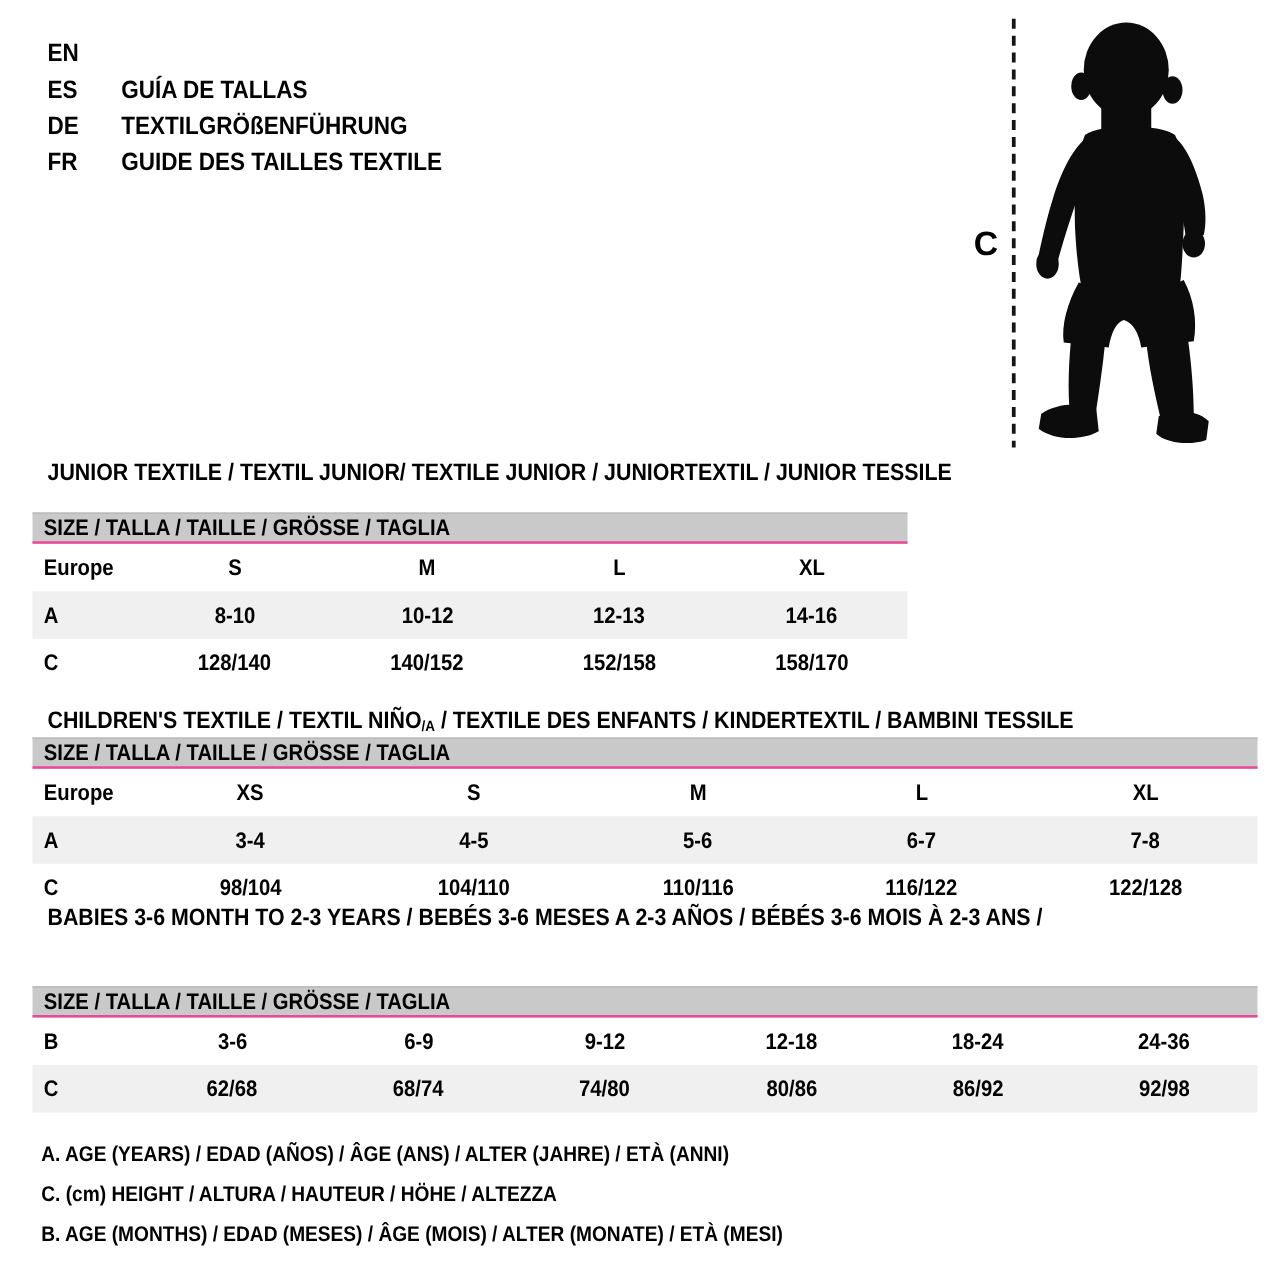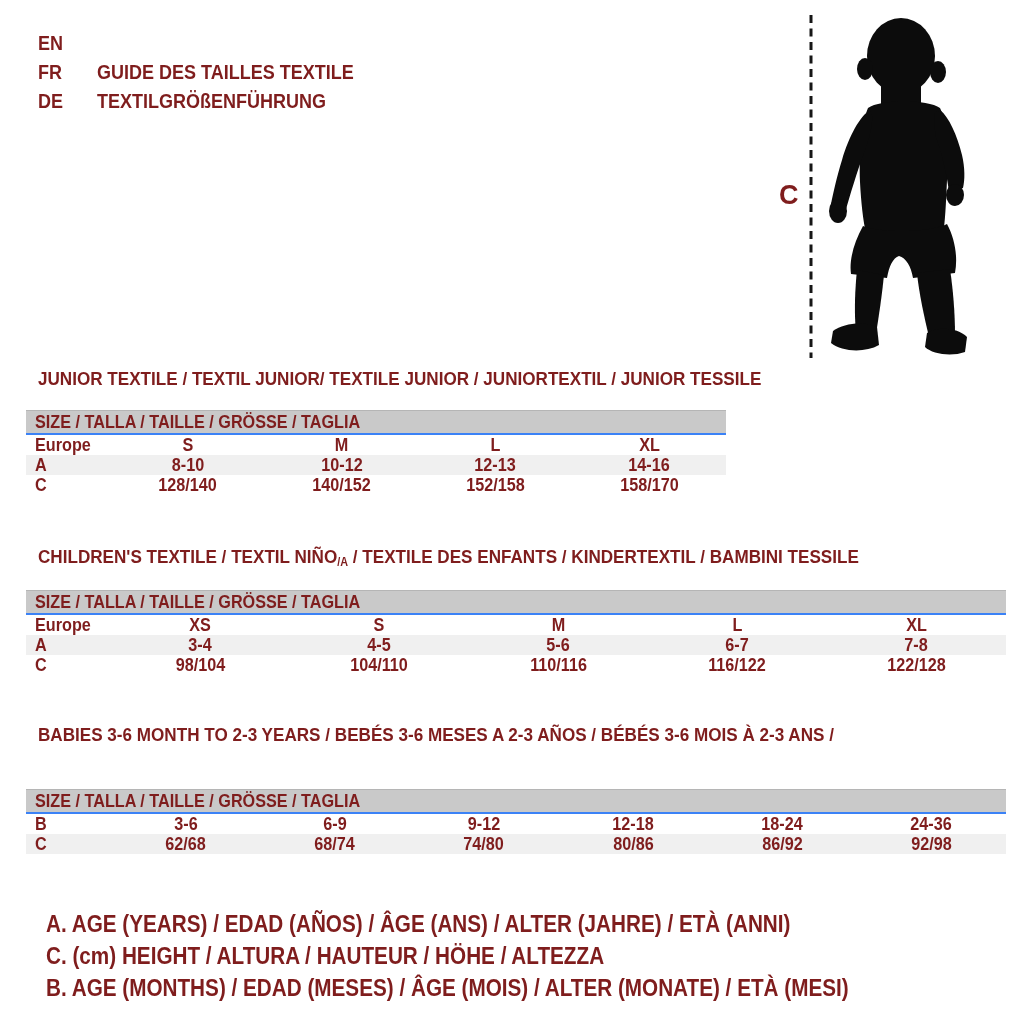--- a/index.html
+++ b/index.html
@@ -1,74 +1,78 @@
 <!DOCTYPE html>
 <html><head>
 <meta charset="utf-8">
 <style>
   html,body{margin:0;padding:0;background:#ffffff;}
   .canvas{
     position:relative;width:1024px;height:1024px;background:#ffffff;overflow:hidden;
-    font-family:"Liberation Sans",sans-serif;font-weight:bold;color:#7f1d1d;
+    font-family:"Liberation Sans",sans-serif;font-weight:bold;color:#000000;
     -webkit-font-smoothing:antialiased;
   }
   
   .cnd-l{display:inline-block;transform:scaleX(.9);transform-origin:0 50%;white-space:nowrap;}
   .cnd-c{display:inline-block;transform:scaleX(.9);transform-origin:50% 50%;white-space:nowrap;}
 
   
   .lang-list{position:absolute;left:38px;top:29px;}
   .lang-row{display:flex;height:29px;align-items:center;font-size:20px;}
   .lang-code{width:59px;flex:0 0 59px;}
 
   
   .figure-svg{position:absolute;left:775px;top:8px;}
   .c-label{position:absolute;left:779px;top:180px;font-size:27px;}
 
   
   .section-title{position:absolute;left:38px;font-size:19px;}
   #junior-title{top:368px;}
-  #children-title{top:546px;}
+  #children-title{top:566px;}
   #babies-title{top:720px;line-height:29px;}
   .title-sub{font-size:12px;vertical-align:-3px;}
 
   
   .tbl{position:absolute;left:26px;font-size:18px;}
   #junior-table{top:410px;width:700px;}
   #children-table{top:590px;width:980px;}
   #babies-table{top:789px;width:980px;}
   .tbl-header{
-    height:25px;background:#c9c9c9;border-top:1px solid #b5b5b5;border-bottom:2px solid #3b82f6;
+    height:25px;background:#c9c9c9;border-top:1px solid #b5b5b5;border-bottom:2px solid #ec4899;
     display:flex;align-items:center;padding-left:9px;box-sizing:border-box;
   }
-  .tbl-row{display:flex;height:20px;align-items:center;text-decoration:underline;}
+  .tbl-row{display:flex;height:38px;align-items:center;text-decoration:underline;}
   .tbl-row.shaded{background:#f0f0f0;}
   .cell{overflow:visible;}
   .cell.label{width:85px;flex:0 0 85px;padding-left:9px;box-sizing:border-box;}
   .cell.val{flex:1;text-align:center;}
 
   
-  .footnotes{position:absolute;left:46px;top:908px;font-size:23px;line-height:32px;}
+  .footnotes{position:absolute;left:33px;top:908px;font-size:17px;line-height:32px;}
 </style>
 </head>
 <body>
 
 <div class="canvas">
 
   <div class="lang-list" id="lang-list">
       <div class="lang-row">
         <span class="lang-code"><span class="cnd-l">EN</span></span>
       </div>
       <div class="lang-row">
-        <span class="lang-code"><span class="cnd-l">FR</span></span>
-        <span class="lang-title"><span class="cnd-l">GUIDE DES TAILLES TEXTILE</span></span>
+        <span class="lang-code"><span class="cnd-l">ES</span></span>
+        <span class="lang-title"><span class="cnd-l">GUÍA DE TALLAS</span></span>
       </div>
       <div class="lang-row">
         <span class="lang-code"><span class="cnd-l">DE</span></span>
         <span class="lang-title"><span class="cnd-l">TEXTILGRÖßENFÜHRUNG</span></span>
+      </div>
+      <div class="lang-row">
+        <span class="lang-code"><span class="cnd-l">FR</span></span>
+        <span class="lang-title"><span class="cnd-l">GUIDE DES TAILLES TEXTILE</span></span>
       </div>
     </div>
 
   <svg class="figure-svg" width="210" height="356" viewBox="0 0 210 356">
     <line x1="36" y1="7" x2="36" y2="350" stroke="#161616" stroke-width="3" stroke-dasharray="8 5.5"></line>
     <g transform="translate(43,4)" fill="#0c0c0c">
       <ellipse cx="83" cy="44" rx="34" ry="38"></ellipse>
       <ellipse cx="47" cy="57" rx="8" ry="11"></ellipse>
       <ellipse cx="120" cy="60" rx="8" ry="11"></ellipse>
       <rect x="63" y="72" width="40" height="26"></rect>

